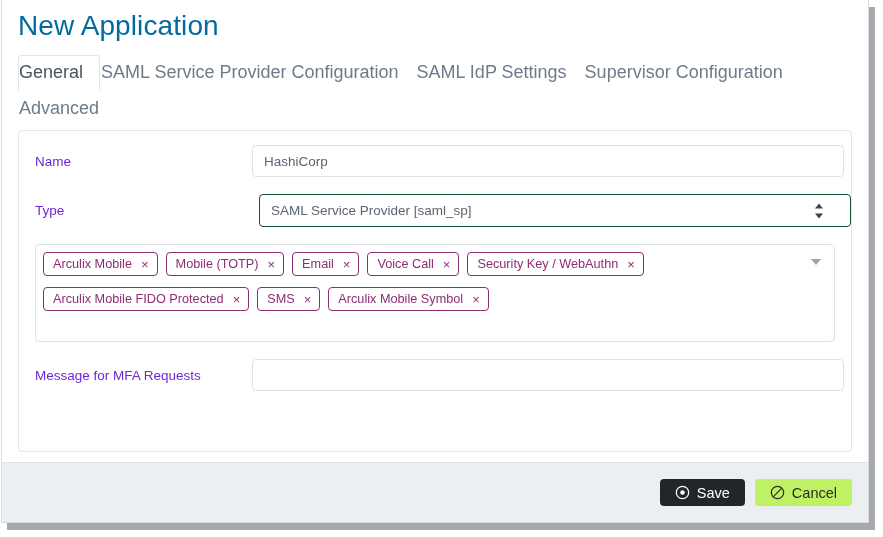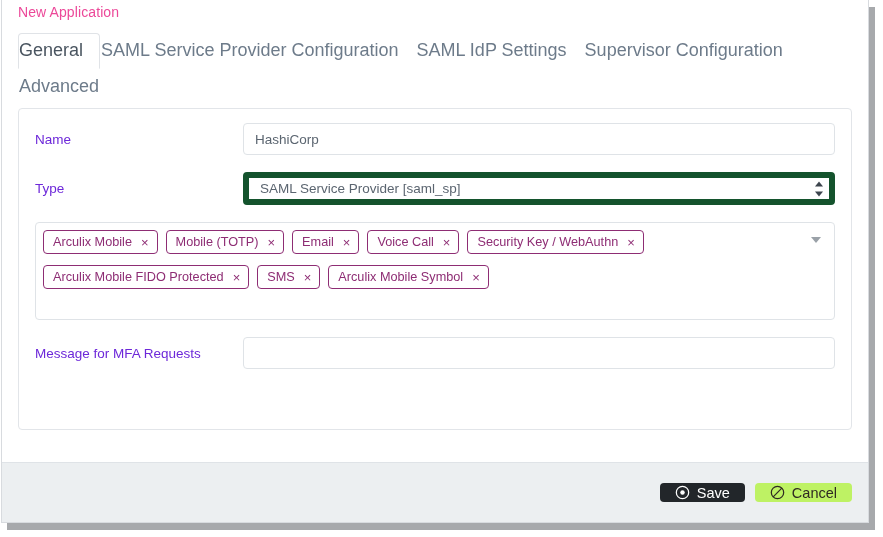--- a/index.html
+++ b/index.html
@@ -15,24 +15,24 @@
     position: absolute;
     left: 1px; top: 0px;
     width: 868px; height: 523px;
     background: #ffffff;
     border: 1px solid #d8dbdf;
     border-top: none;
     box-shadow: 6px 7px 0 0 #a7a9ac;
   }
 
   .page-title {
-    font-size: 14px;
-    color: #ec4899;
+    font-size: 28px;
+    color: #0369a1;
     font-weight: 400;
-    padding: 4px 0 0 16px;
+    padding: 10px 0 0 16px;
     letter-spacing: 0.1px;
   }
 
   
   .tabs {
     margin-top: 13px;
     padding: 0 14px 0 16px;
     display: flex;
     flex-wrap: wrap;
     align-items: flex-start;
@@ -86,36 +86,38 @@
     width: 100%;
     height: 32px;
     border: 1px solid #dfe3e7;
     border-radius: 4px;
     background: #ffffff;
     font-family: "Liberation Sans", sans-serif;
     font-size: 13.5px;
     color: #5b6570;
     padding: 0 11px;
     outline: none;
+    margin-left: 9px;
   }
   .text-input::placeholder { color: #8d97a1; }
 
   .select-wrap { position: relative; width: 100%; }
   .select-box {
     width: 100%;
     height: 33px;
-    border: 6px solid #14532d;
+    border: 1px solid #14532d;
     border-radius: 4px;
     background: #ffffff;
     font-size: 13.5px;
     color: #5b6570;
     padding: 0 32px 0 11px;
     display: flex;
     align-items: center;
     cursor: pointer;
+    margin-left: 16px;
   }
   .select-arrows {
     position: absolute;
     right: 11px; top: 50%;
     transform: translateY(-50%);
     width: 9px; height: 15px;
     display: flex;
     flex-direction: column;
     justify-content: space-between;
     pointer-events: none;
@@ -185,21 +187,21 @@
     background: #eceff1;
     border-top: 1px solid #dfe3e7;
     display: flex;
     align-items: center;
     justify-content: flex-end;
     padding-right: 16px;
   }
   .btn {
     display: inline-flex;
     align-items: center;
-    height: 19px;
+    height: 27px;
     border-radius: 4px;
     font-size: 14.5px;
     padding: 0 15px;
     cursor: pointer;
     border: none;
     font-family: "Liberation Sans", sans-serif;
     white-space: nowrap;
   }
   .btn-save {
     background: #22262a;

